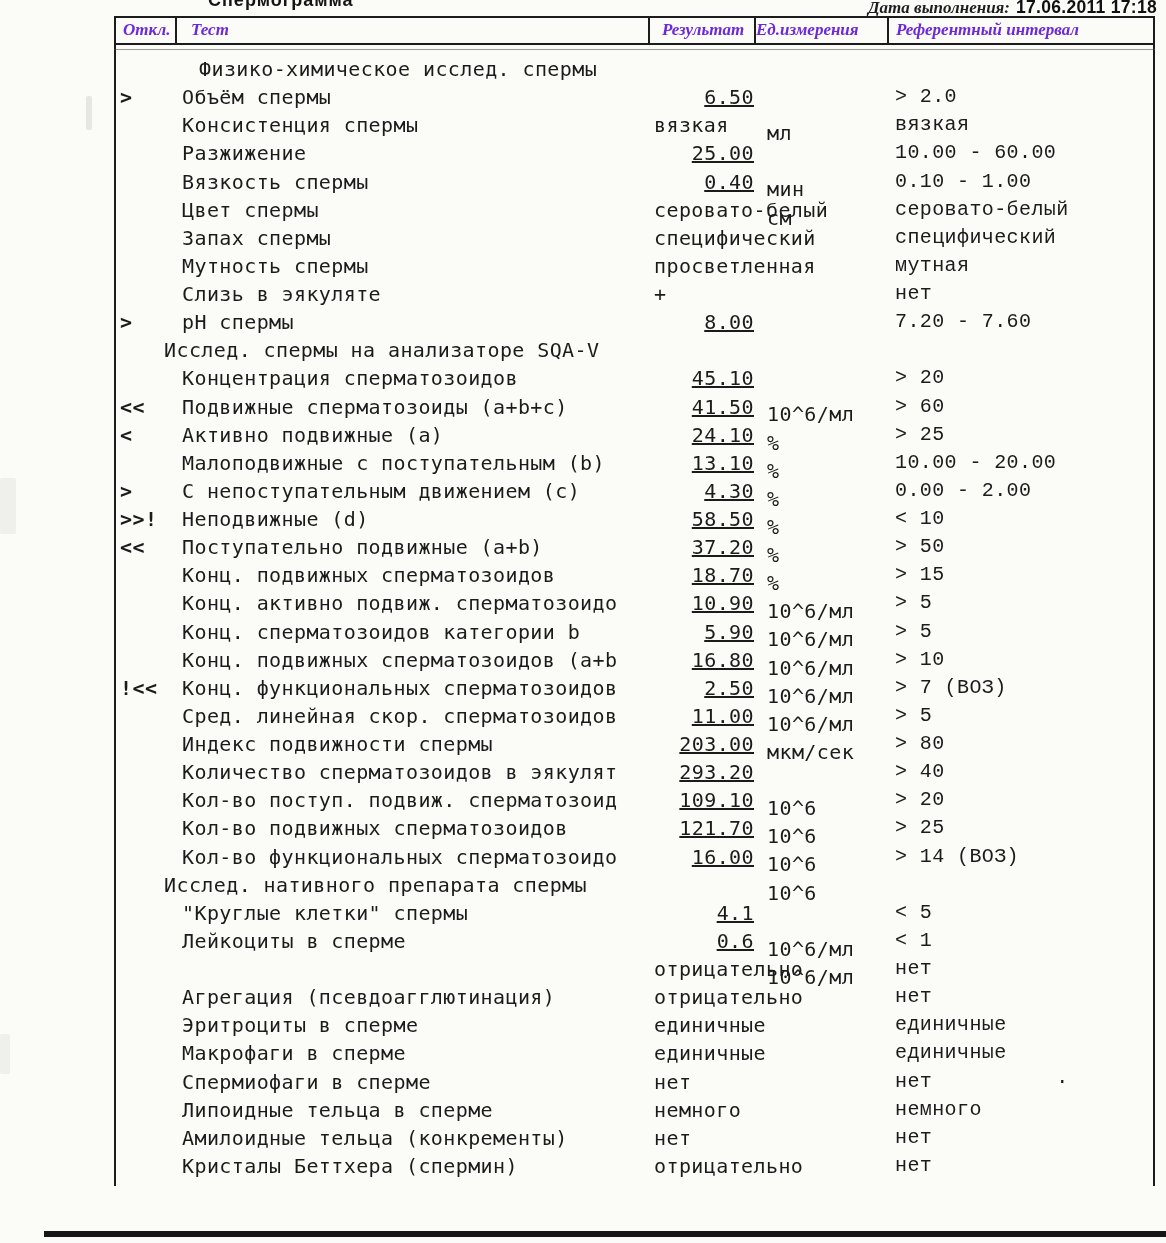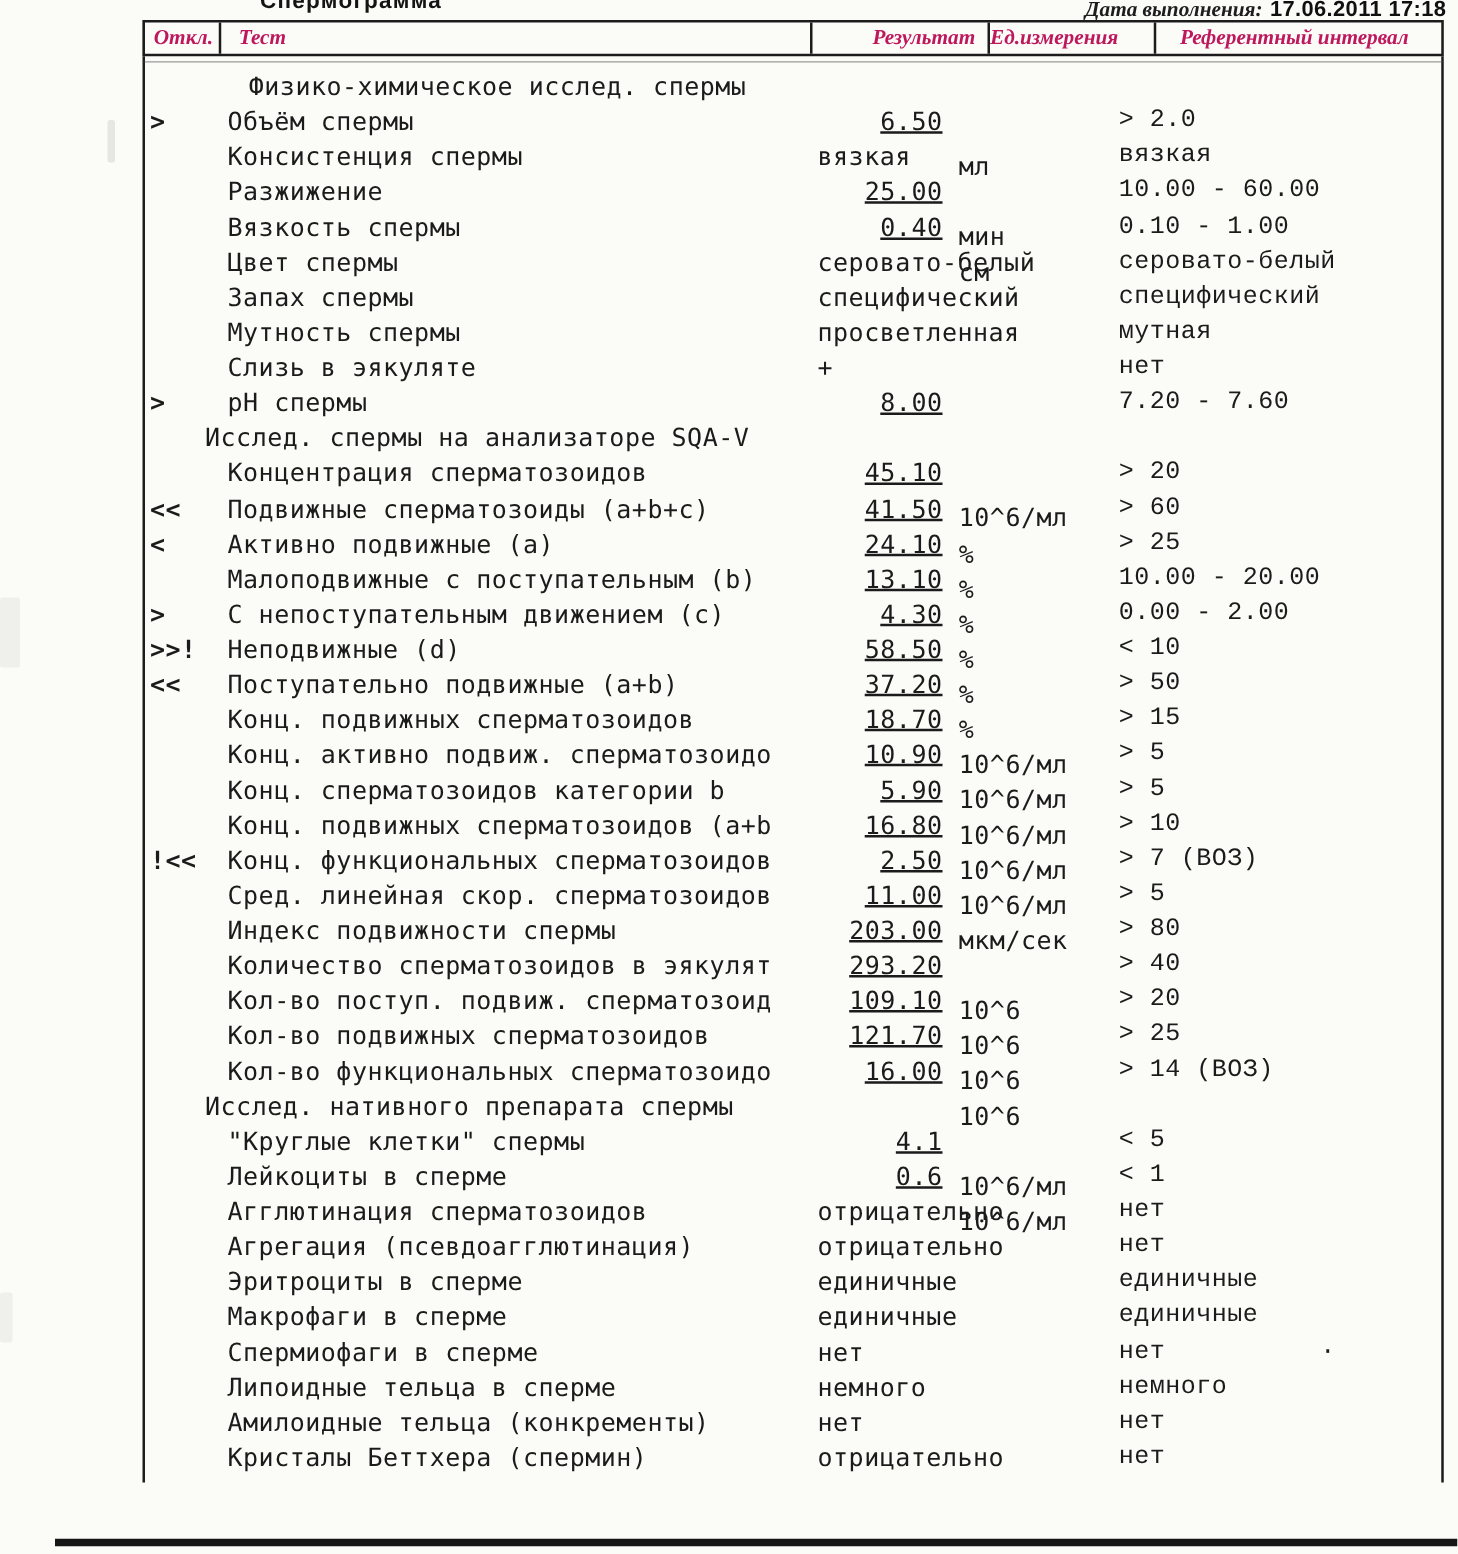--- a/index.html
+++ b/index.html
@@ -41,29 +41,29 @@
     width:1041px; height:29px;
     border:2px solid #1c1c1c;
     box-sizing:border-box;
     display:flex;
     background:#fbfbf8;
   }
   .header-cell {
     box-sizing:border-box;
     border-right:2px solid #1c1c1c;
     font-family:"Liberation Serif", serif;
-    font-style:italic; font-weight:600; font-size:17px; color:#be185d;
+    font-style:italic; font-weight:600; font-size:17px; color:#6d28d9;
     line-height:24px; white-space:nowrap; overflow:hidden;
   }
   .header-cell:last-child { border-right:none; }
   .hc-dev  { width:61px;  padding-left:7px;  }
   .hc-test { width:473px; padding-left:14px; }
-  .hc-res  { width:106px; padding-left:12px;margin-left:36px; }
+  .hc-res  { width:106px; padding-left:12px; }
   .hc-unit { width:133px; }
-  .hc-ref  { flex:1;      padding-left:19px; }
+  .hc-ref  { flex:1;      padding-left:7px; }
   .echo-line {
     position:absolute; left:114px; top:49px; width:1041px; height:1px;
     background:#4a4a4a; opacity:0.55;
   }
   
   .rows { position:absolute; left:114px; top:55px; width:1041px; }
   .row { position:relative; height:28.13px;padding-left:32px; }
   .row span {
     position:absolute; top:0;
     line-height:28.13px; font-size:20px; letter-spacing:0.4px;
@@ -289,21 +289,20 @@
       <span class="cell-unit">10^6/мл</span>
       <span class="cell-ref">&lt; 5</span>
     </div>
     <div class="row">
       <span class="cell-test">Лейкоциты в сперме</span>
       <span class="cell-result-num">0.6</span>
       <span class="cell-unit">10^6/мл</span>
       <span class="cell-ref">&lt; 1</span>
     </div>
     <div class="row">
-      <span class="cell-test">Агглютинация сперматозоидов</span>
       <span class="cell-result-txt">отрицательно</span>
       <span class="cell-ref">нет</span>
     </div>
     <div class="row">
       <span class="cell-test">Агрегация (псевдоагглютинация)</span>
       <span class="cell-result-txt">отрицательно</span>
       <span class="cell-ref">нет</span>
     </div>
     <div class="row">
       <span class="cell-test">Эритроциты в сперме</span>

